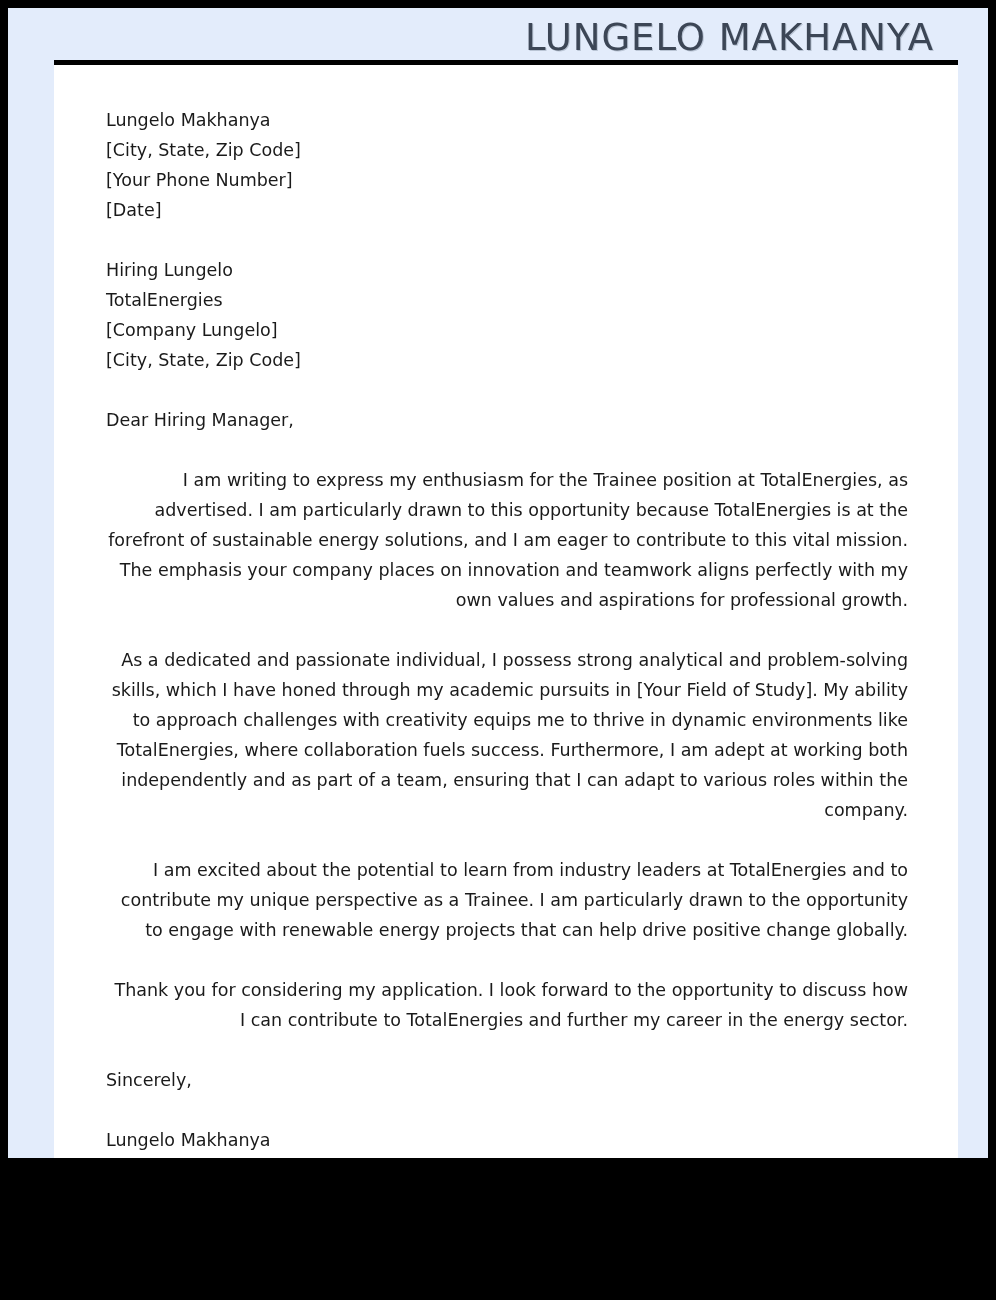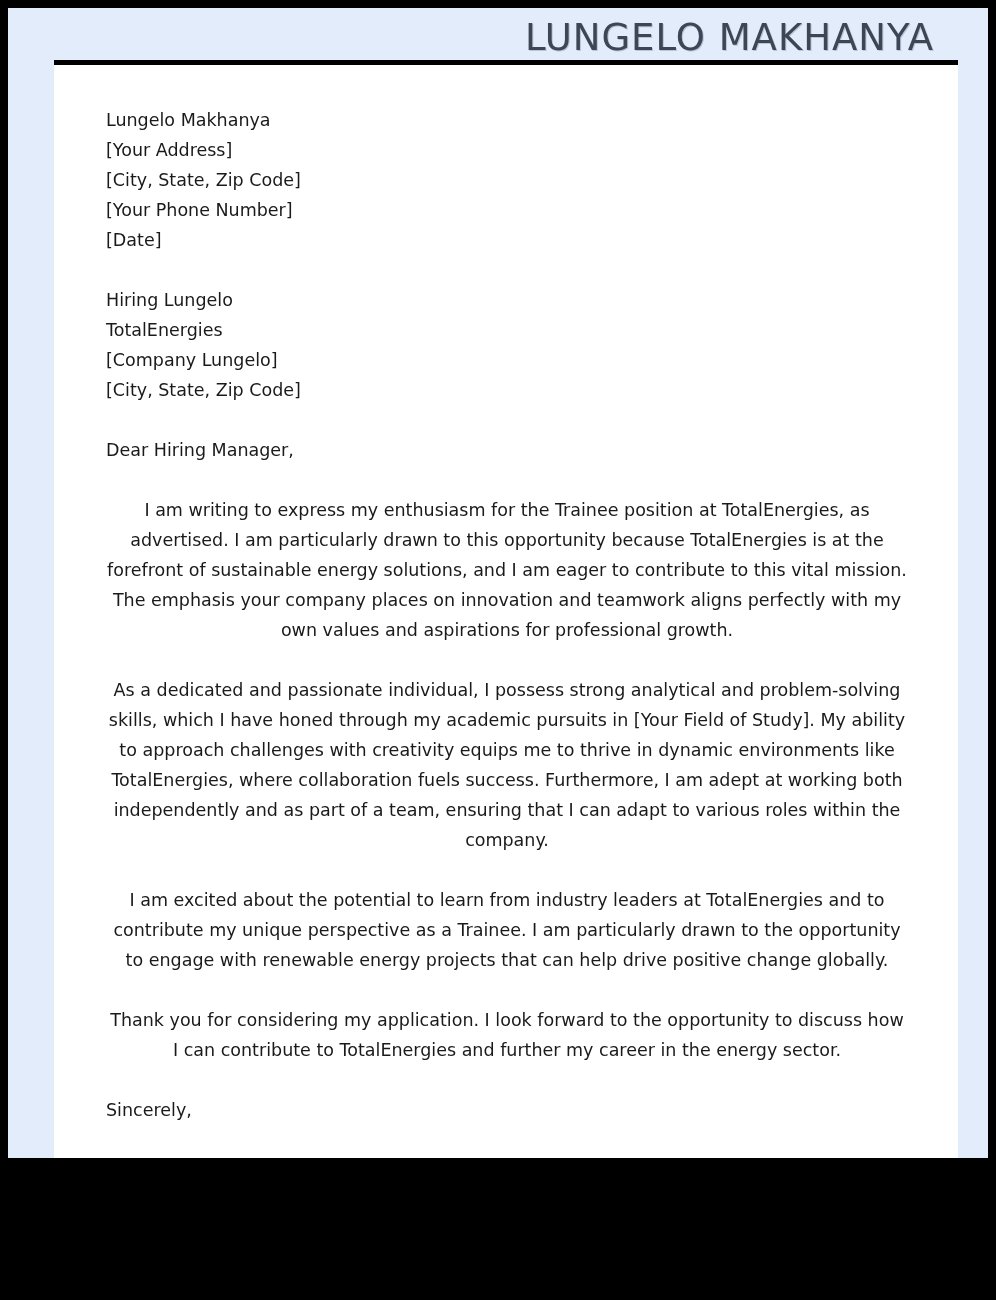--- a/index.html
+++ b/index.html
@@ -65,21 +65,21 @@
     margin: 0;
     white-space: pre-wrap;
   }
   .block {
     margin-bottom: 30px;
   }
   .block:last-child {
     margin-bottom: 0;
   }
   .para {
-    text-align: center;
+    text-align: right;
   }
   .date-line {
     color: #1f6fd0;
     font-family: "DejaVu Sans", sans-serif;
     font-size: 17.5px;
     line-height: 30px;
   }
   .footer-brand {
     position: absolute;
     right: 14px;
@@ -96,21 +96,20 @@
 
   <div class="header">
     <div class="header-name">LUNGELO MAKHANYA</div>
   </div>
 
   <div class="sheet">
     <div class="body-wrap">
 
       <div class="block">
         <div class="line">Lungelo Makhanya</div>
-        <div class="line">[Your Address]</div>
         <div class="line">[City, State, Zip Code]</div>
         <div class="line">[Your Phone Number]</div>
         <div class="line">[Date]</div>
       </div>
 
       <div class="block">
         <div class="line">Hiring Lungelo</div>
         <div class="line">TotalEnergies</div>
         <div class="line">[Company Lungelo]</div>
         <div class="line">[City, State, Zip Code]</div>

